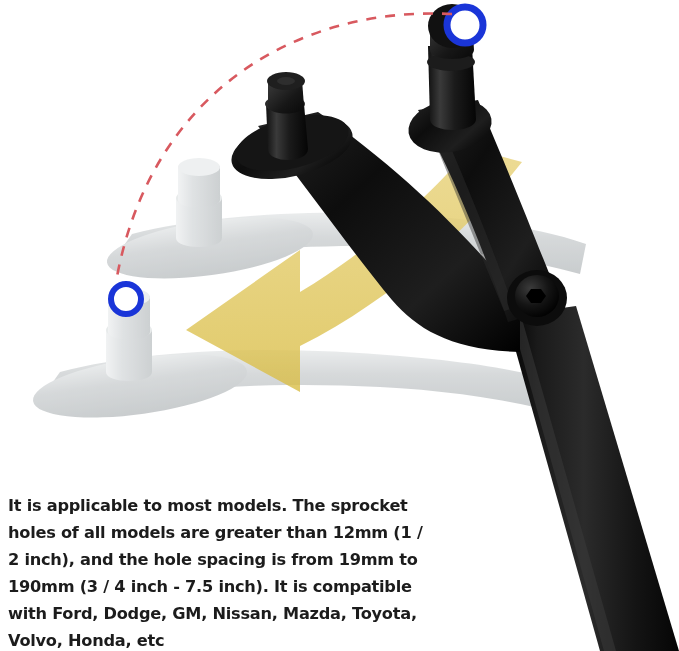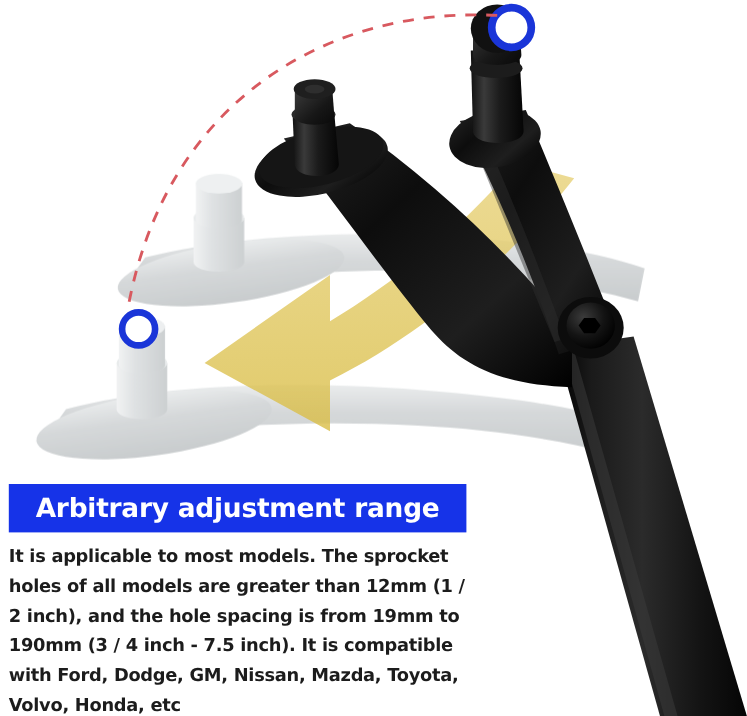--- a/index.html
+++ b/index.html
@@ -214,21 +214,18 @@
       <g>
         <circle cx="465" cy="25" r="18" fill="#ffffff" stroke="#1a35d8" stroke-width="7"></circle>
         <circle cx="126" cy="299" r="15" fill="#ffffff" stroke="#1a35d8" stroke-width="6"></circle>
       </g>
 
       <path d="M 452 14 C 300 6 150 90 116 282" fill="none" stroke="#d8595f" stroke-width="2.6" stroke-dasharray="10 9" stroke-linecap="butt"></path>
     </svg>
   </div>
 
   <div id="caption">
-    <div id="banner">
-      <span id="banner-text">Arbitrary adjustment range</span>
-    </div>
     <div id="body-text">
       <p>It is applicable to most models. The sprocket holes of all models are greater than 12mm (1 / 2 inch), and the hole spacing is from 19mm to 190mm (3 / 4 inch - 7.5 inch). It is compatible with Ford, Dodge, GM, Nissan, Mazda, Toyota, Volvo, Honda, etc</p>
     </div>
   </div>
 
 </div>
 
 </body></html>

